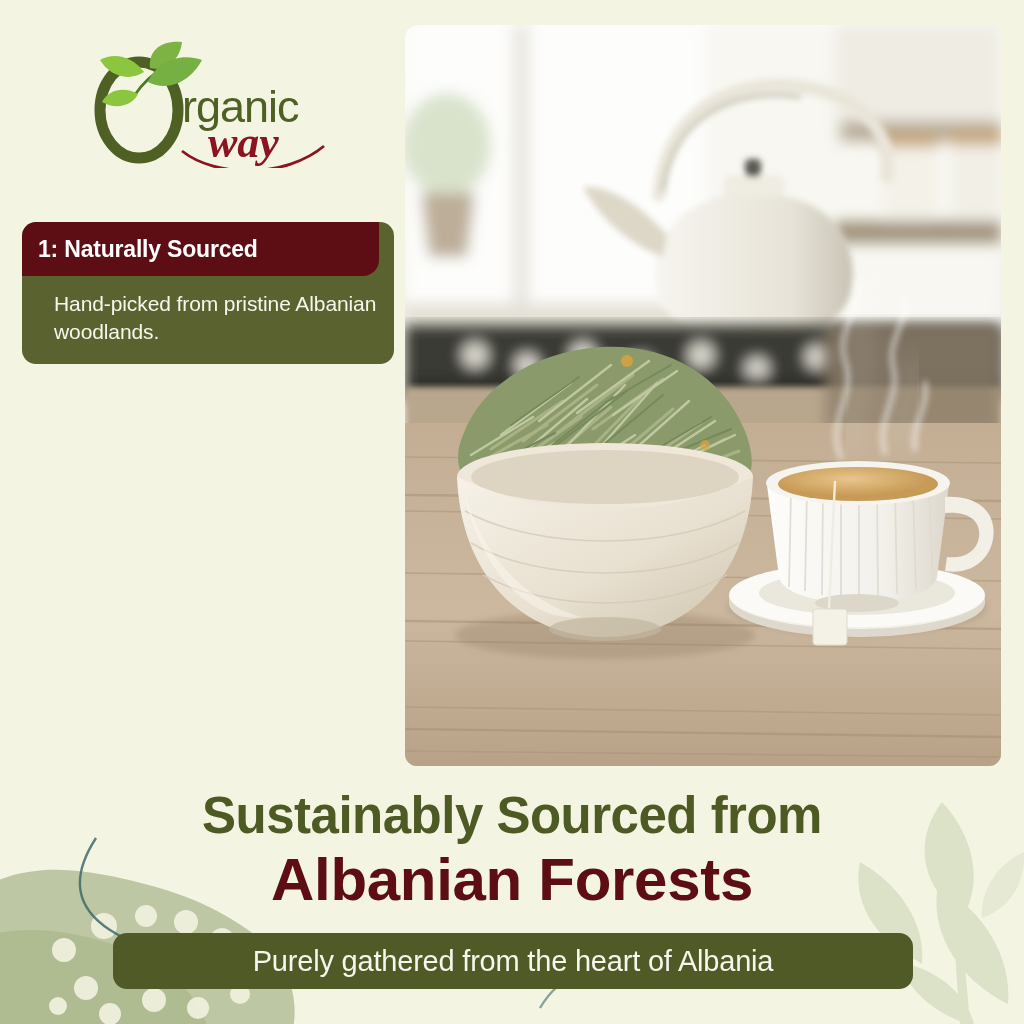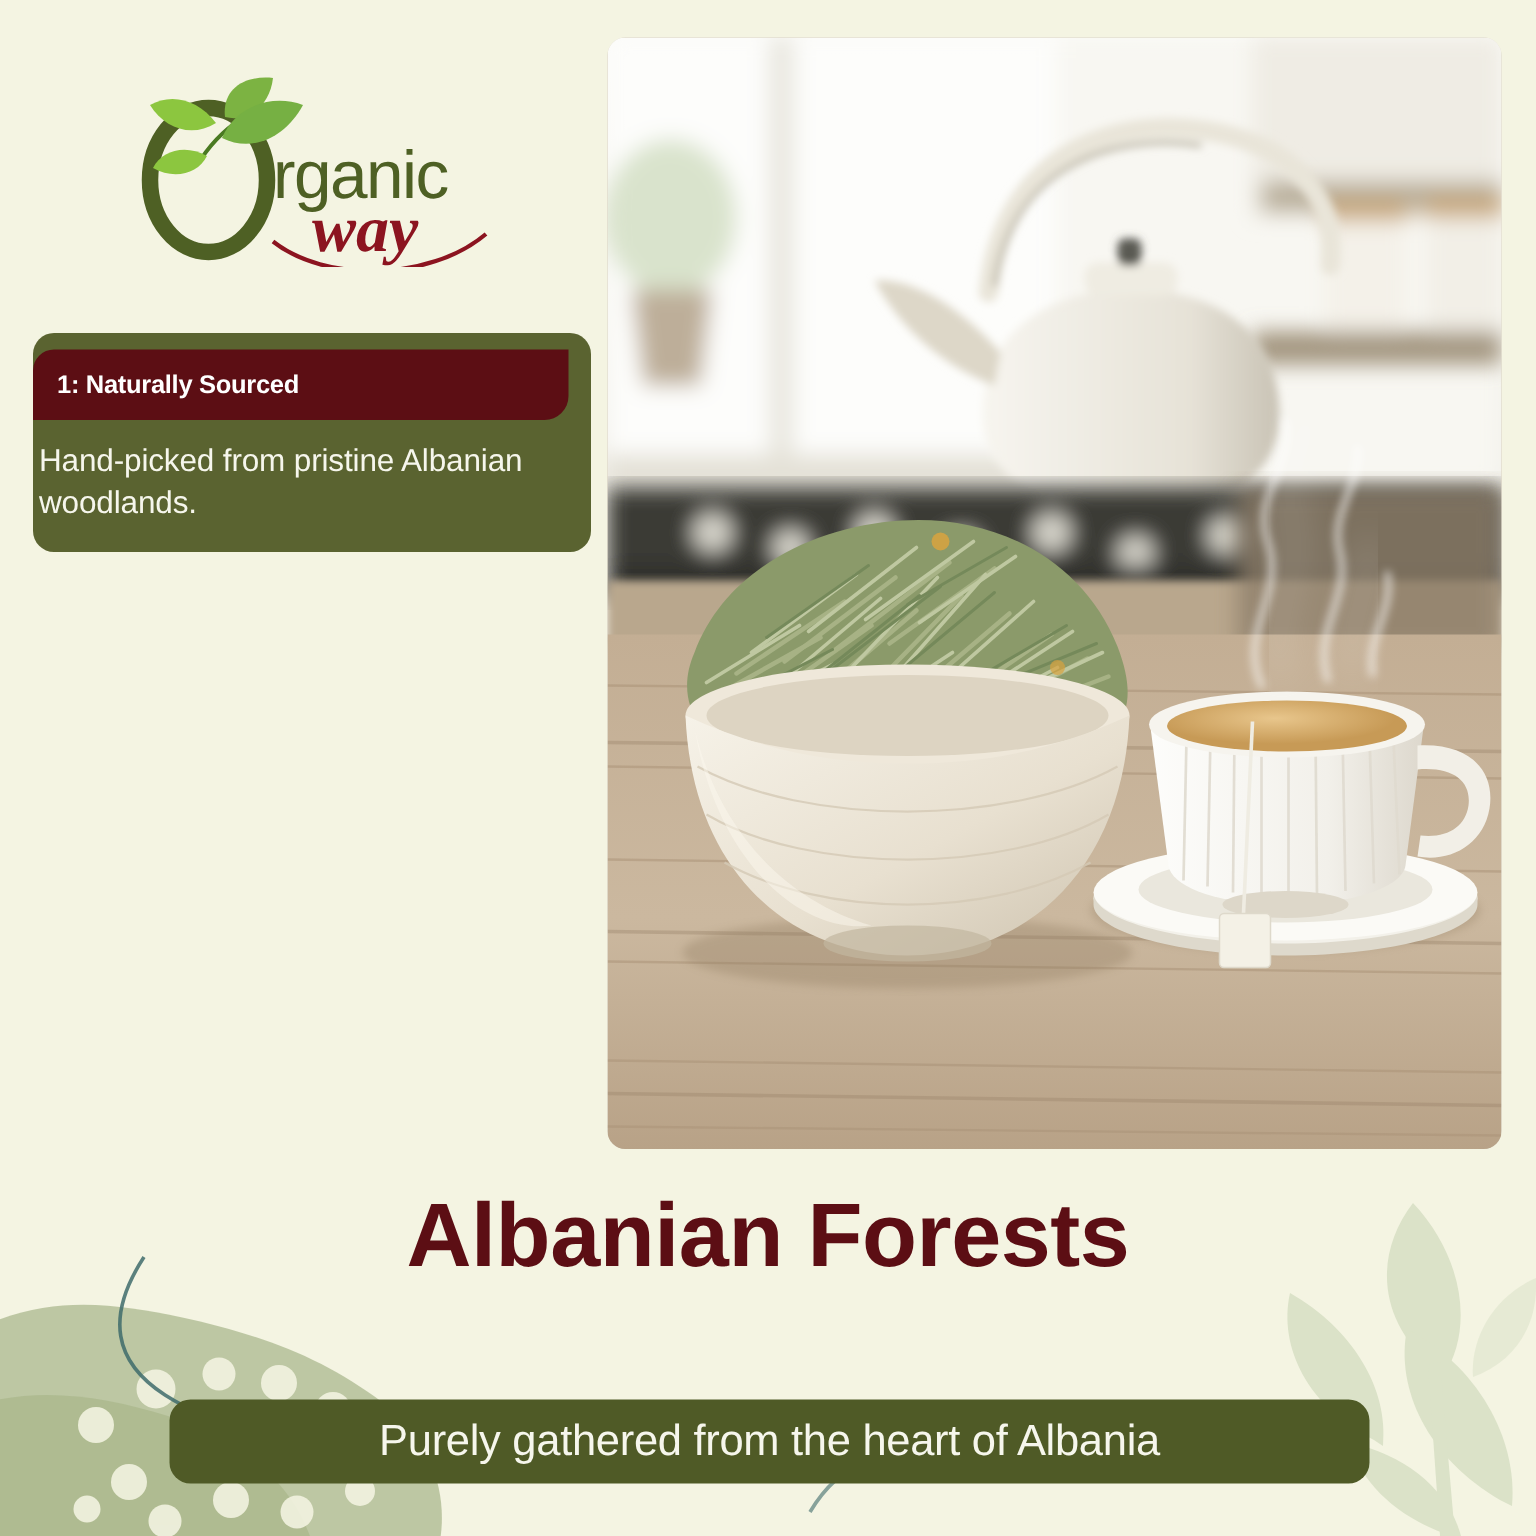--- a/index.html
+++ b/index.html
@@ -9,51 +9,50 @@
     background:#f4f4e2;
     position:relative;
     overflow:hidden;
   }
 
   
   .bg-deco { position:absolute; inset:0; pointer-events:none; z-index:0; }
 
   
   .logo-wrap {
-    position:absolute; left:86px; top:48px;
+    position:absolute; left:86px; top:38px;
     width:300px; height:130px; z-index:3;
   }
 
   
   .cards { position:absolute; left:22px; top:222px; width:372px; z-index:3; }
   .card {
     background:#5a6330;
     border-radius:14px;
     margin-bottom:52px;
     overflow:hidden;
     position:relative;
     padding-bottom:16px;
   }
   .card-head {
     background:#5c0e14;
     color:#ffffff;
-    font-size:17px;
+    font-size:23px;
     font-weight:bold;
     letter-spacing:-0.2px;
     padding:14px 16px 13px 16px;
     border-top-left-radius:14px;
     border-bottom-right-radius:16px;
     width:96%;
-    margin-top:11px;
   }
   .card-body {
     color:#f6f6ec;
     font-size:21px;
     line-height:1.34;
-    padding:14px 16px 2px 4px;
+    padding:14px 16px 2px 32px;
     letter-spacing:-0.1px;
   }
 
   
   .photo {
     position:absolute; left:405px; top:25px;
     width:596px; height:741px;
     border-radius:12px;
     overflow:hidden;
     z-index:3;
@@ -377,18 +376,19 @@
       <path d="M 510 424 C 506 400 524 382 520 358"></path>
     </g>
     <g fill="none" stroke="#ffffff" stroke-width="12" opacity="0.22" filter="url(#vsoft)">
       <path d="M 452 430 C 436 390 468 360 456 320 C 446 288 472 266 468 240"></path>
       <path d="M 498 426 C 488 392 514 368 506 334"></path>
     </g>
   </svg>
 </div>
 
 <div class="headline">
+  <span class="line1">Sustainably Sourced from</span>
   <span class="line2">Albanian Forests</span>
 </div>
 
 <div class="banner">
   <span>Purely gathered from the heart of Albania</span>
 </div>
 
 </body></html>

